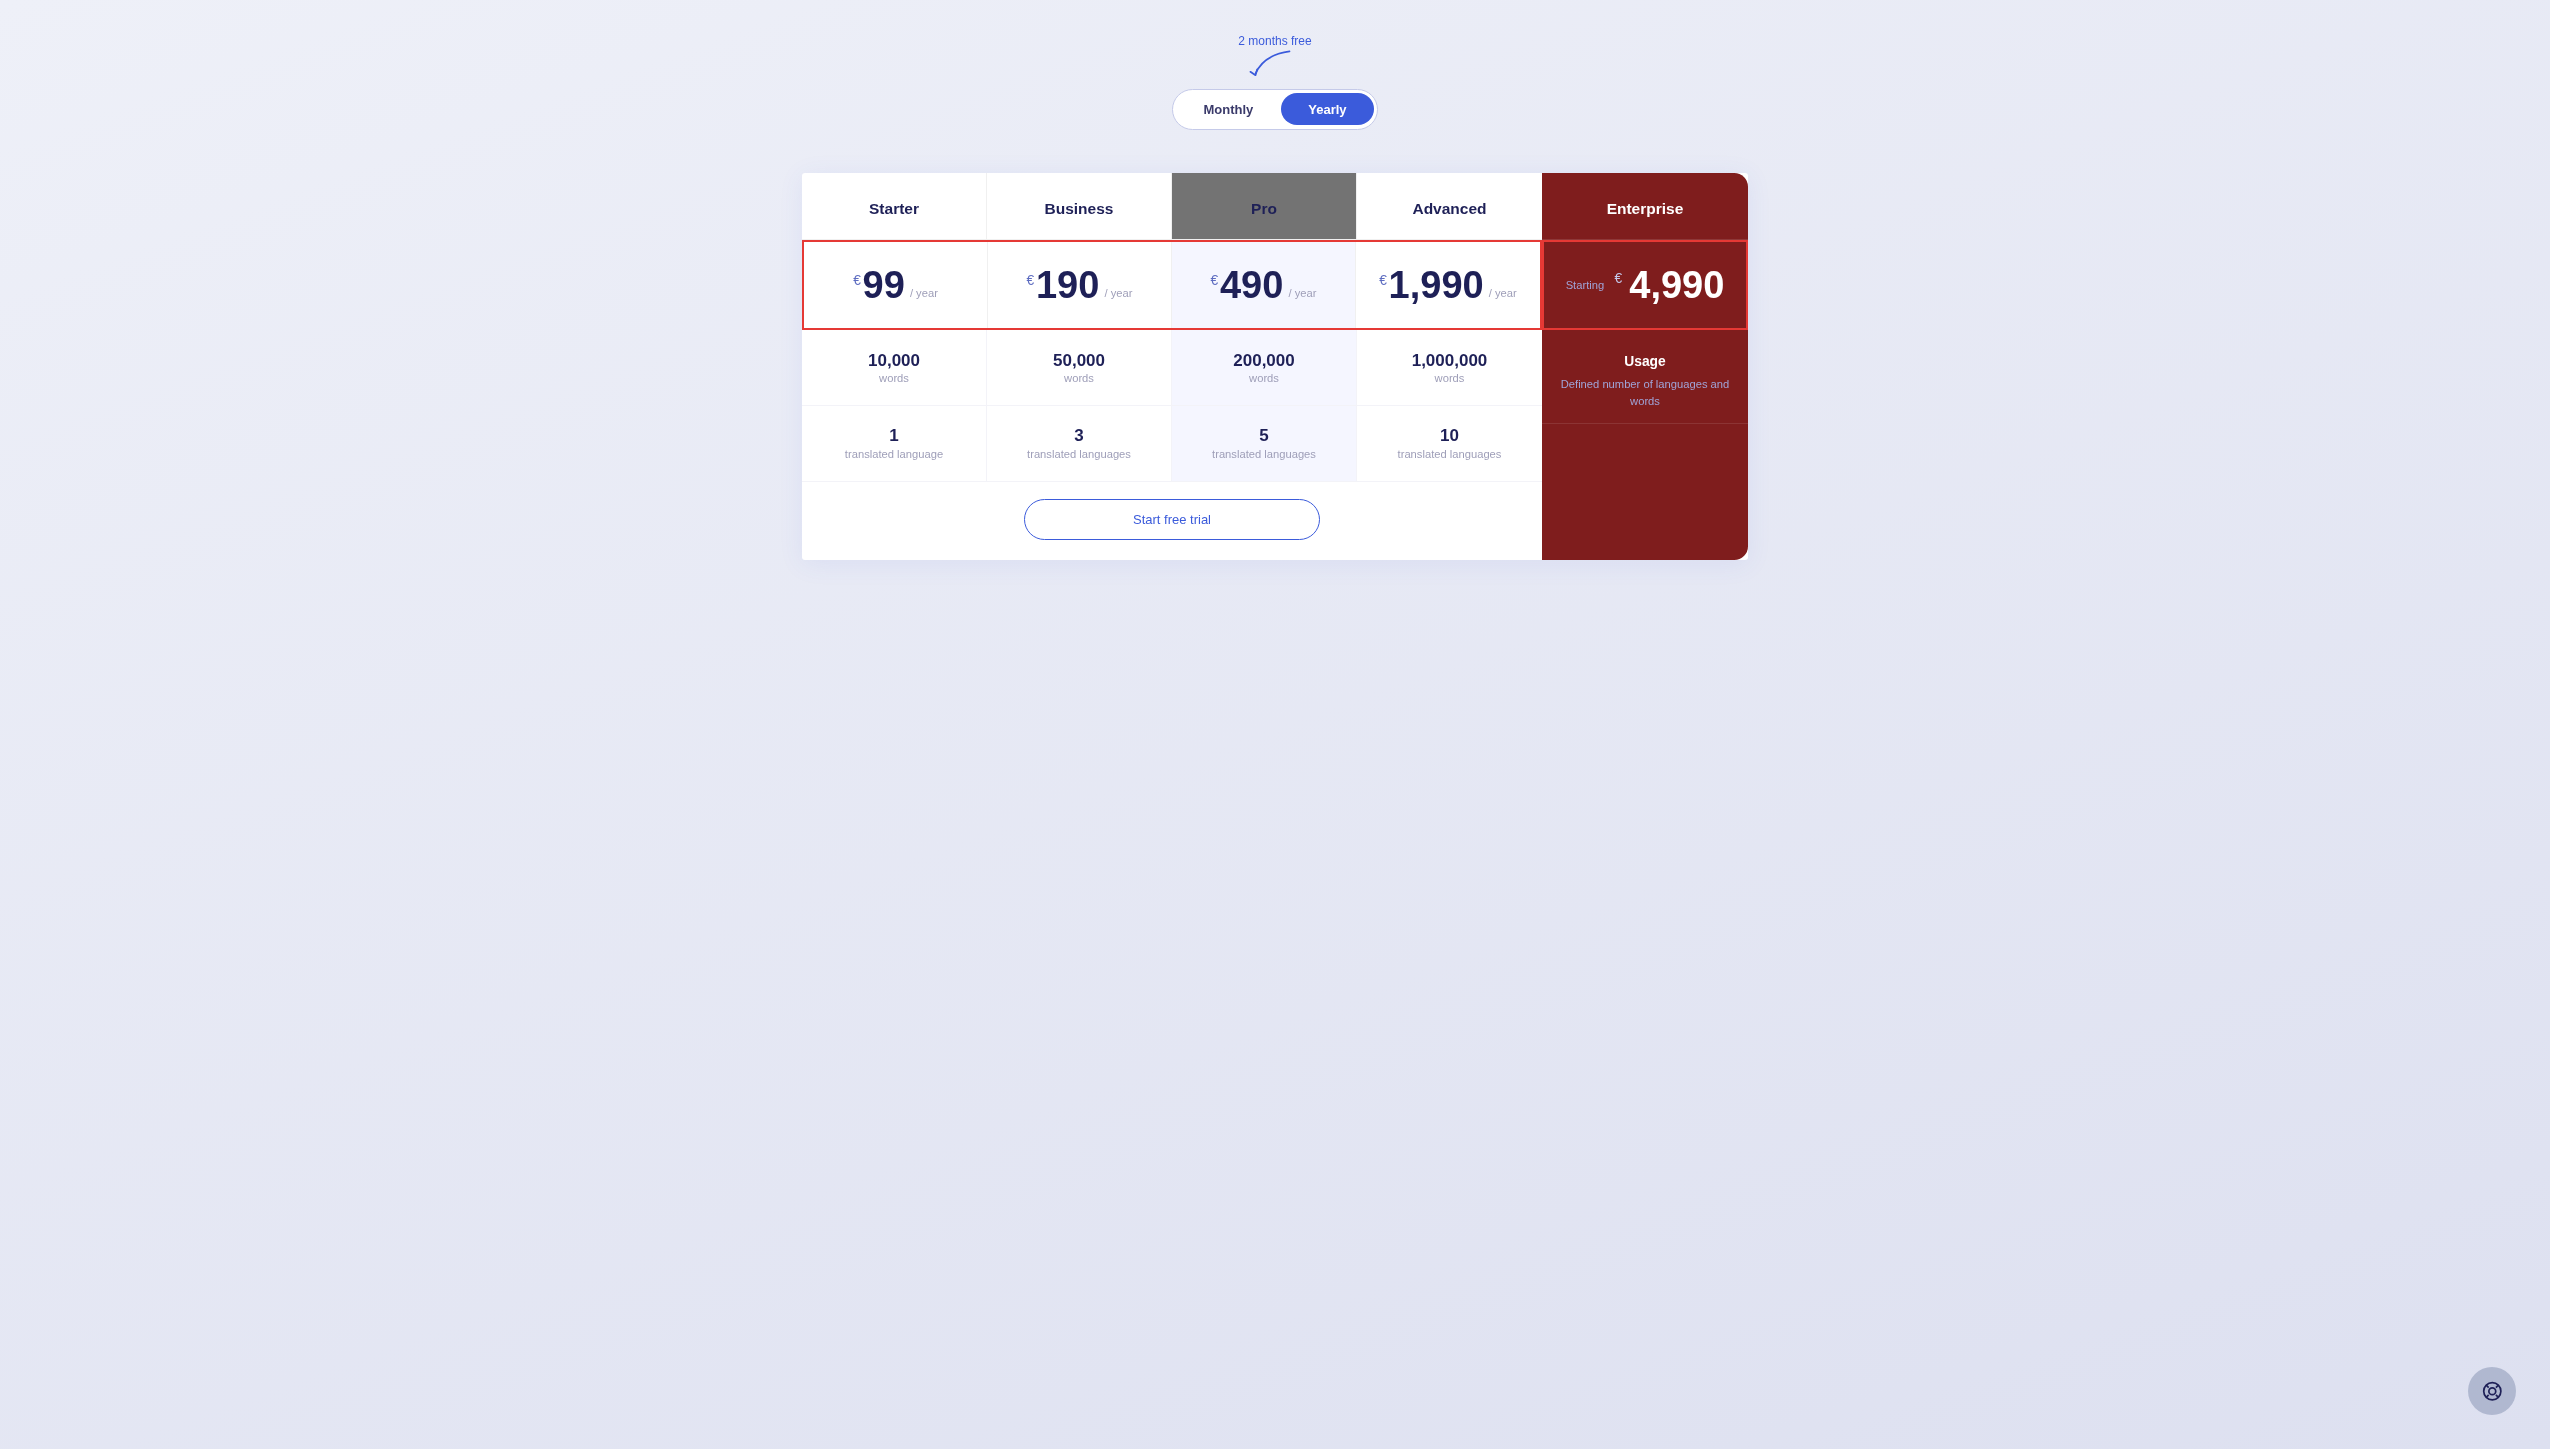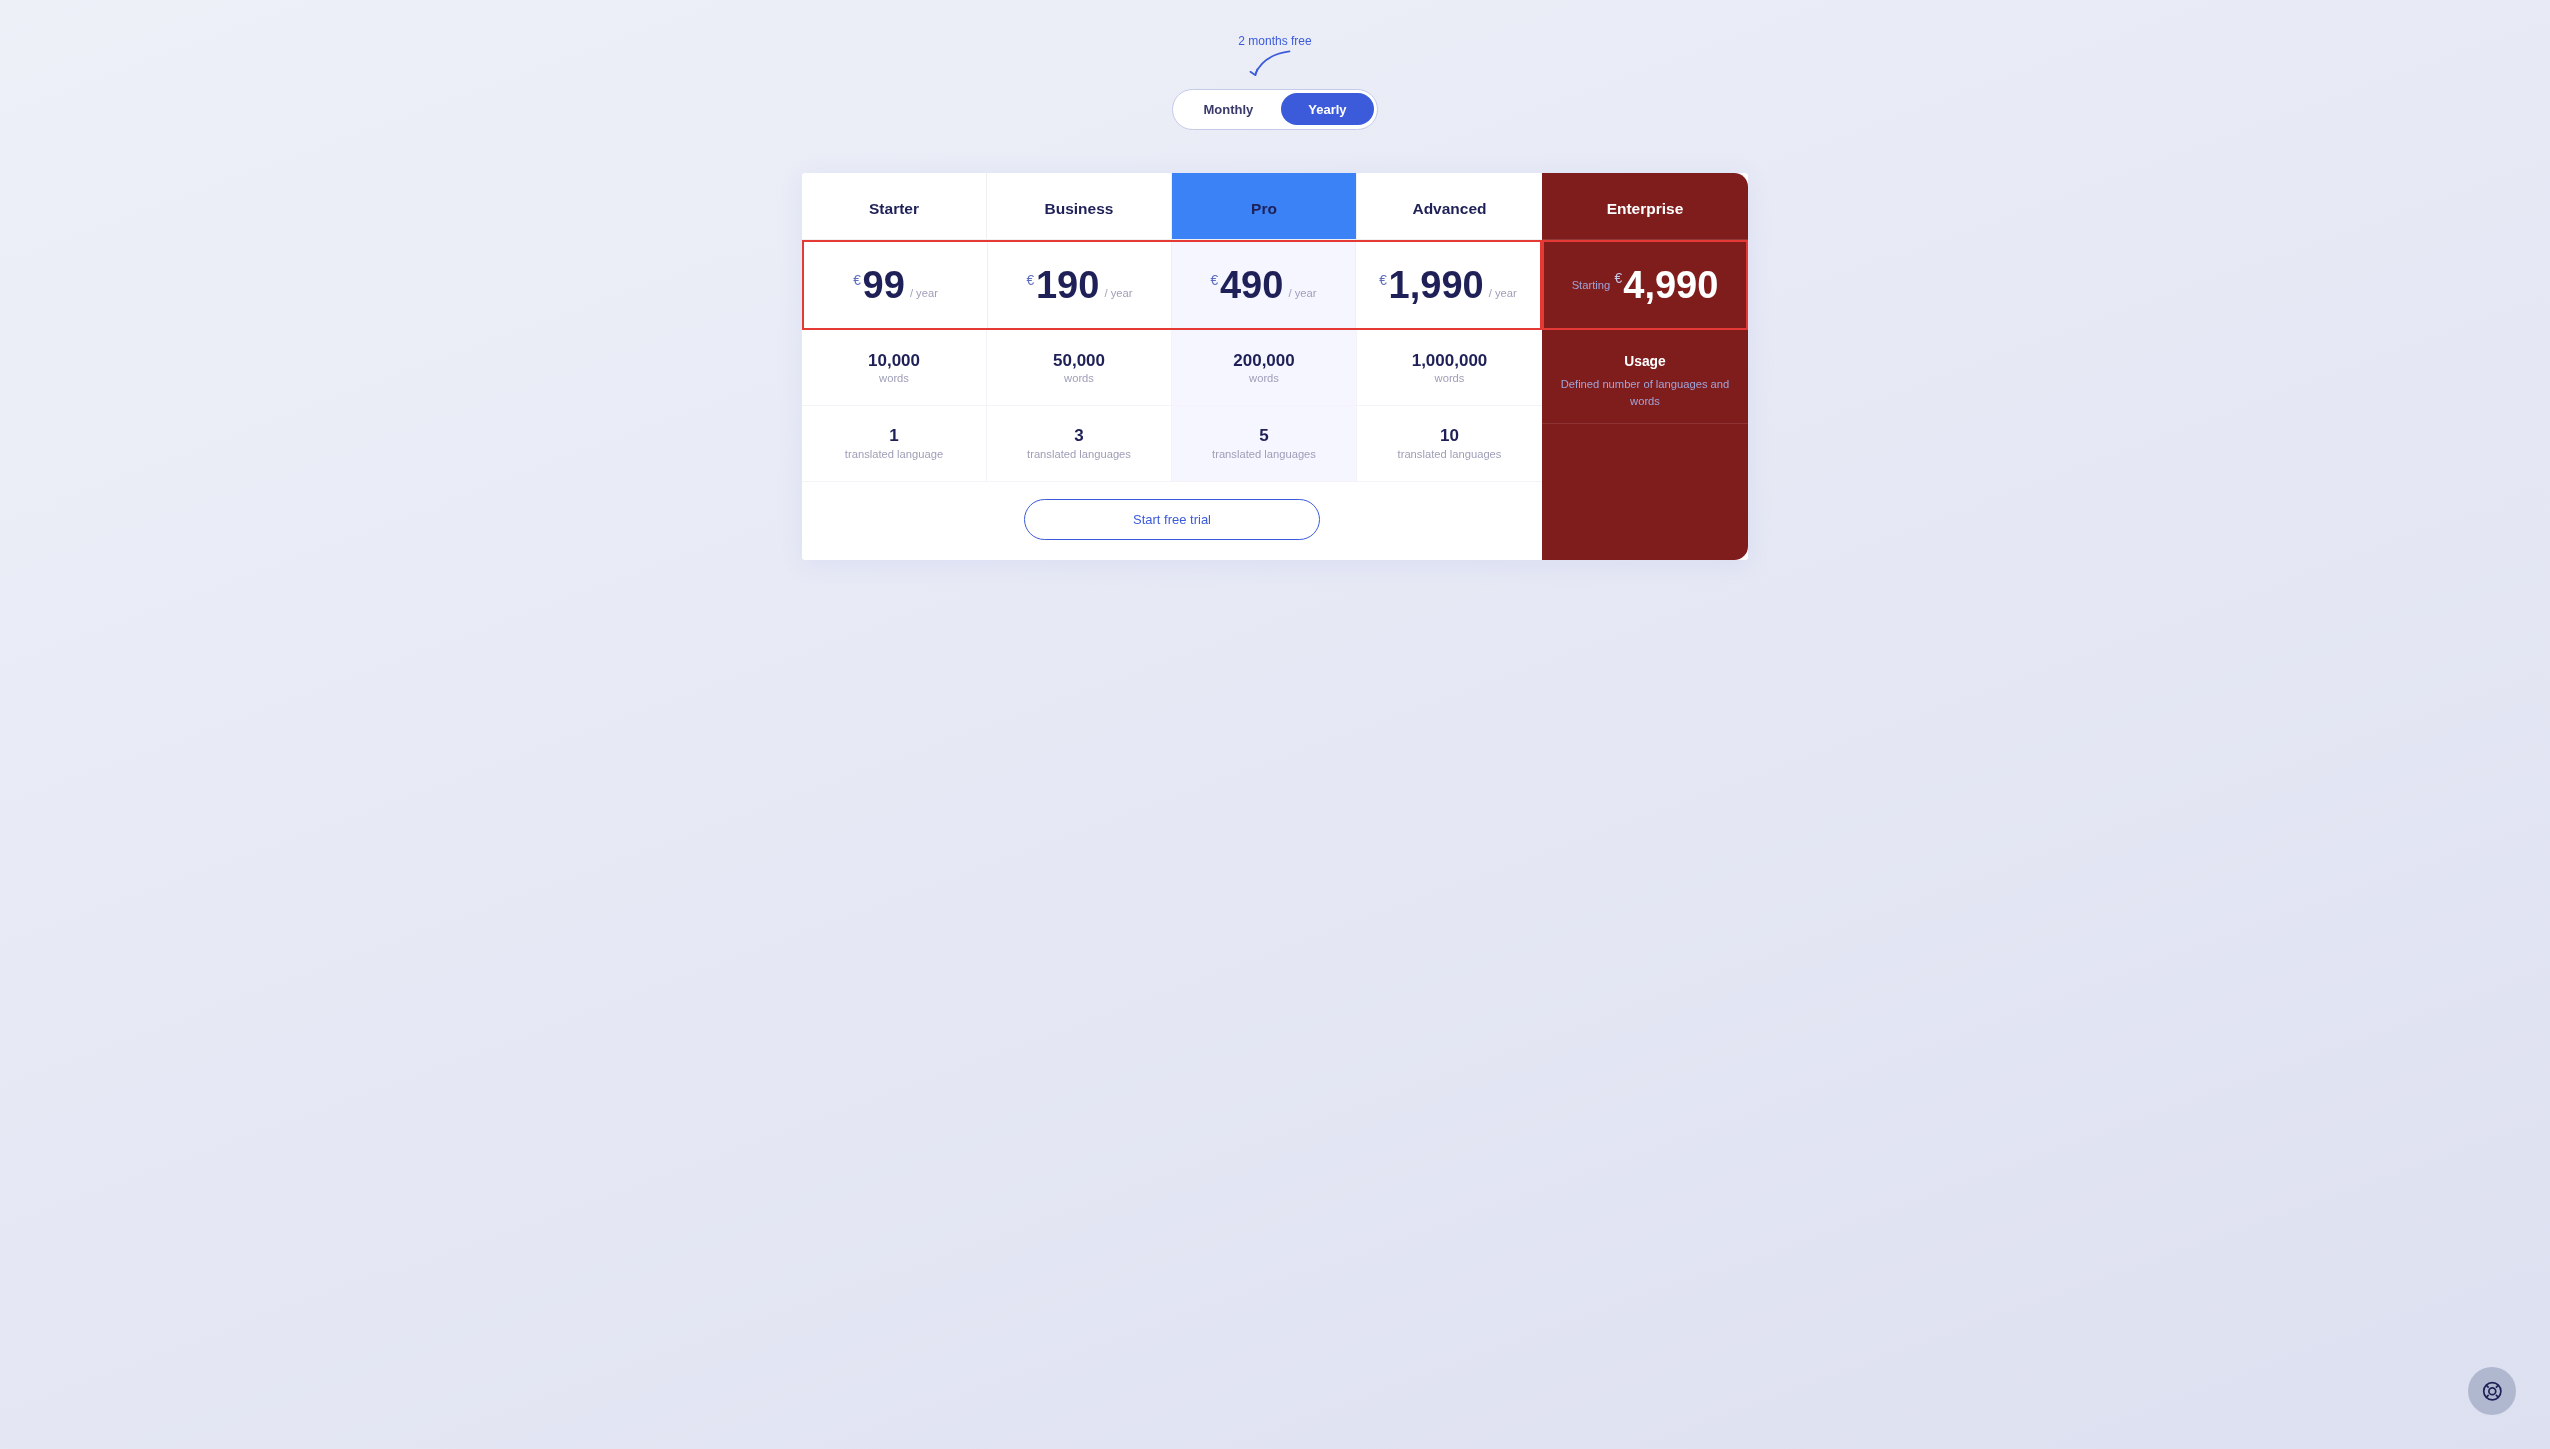--- a/index.html
+++ b/index.html
@@ -109,21 +109,21 @@
       font-weight: 600;
       color: #1e2057;
       border-right: 0.9px solid #f0f0f0;
     }
 
     .plan-header-cell:last-child {
       border-right: none;
     }
 
     .plan-header-cell.highlighted {
-      background: #3b82f6;
+      background: #737373;
     }
 
     
     .plans-price-row {
       display: grid;
       grid-template-columns: repeat(4, 1fr);
       border: 2.1px solid #e53935;
       margin: 0;
       position: relative;
     }
@@ -243,21 +243,21 @@
       border-bottom: 0.9px solid rgba(255,255,255,0.12);
     }
 
     .enterprise-price-row {
       padding: 24px 17px;
       text-align: center;
       border: 2.1px solid #e53935;
       display: flex;
       align-items: center;
       justify-content: center;
-      gap: 1px;
+      gap: 7px;
     }
 
     .enterprise-starting {
       font-size: 11.2px;
       color: #a0a4d8;
       margin-right: 3.4px;
     }
 
     .enterprise-currency {
       font-size: 13.8px;

